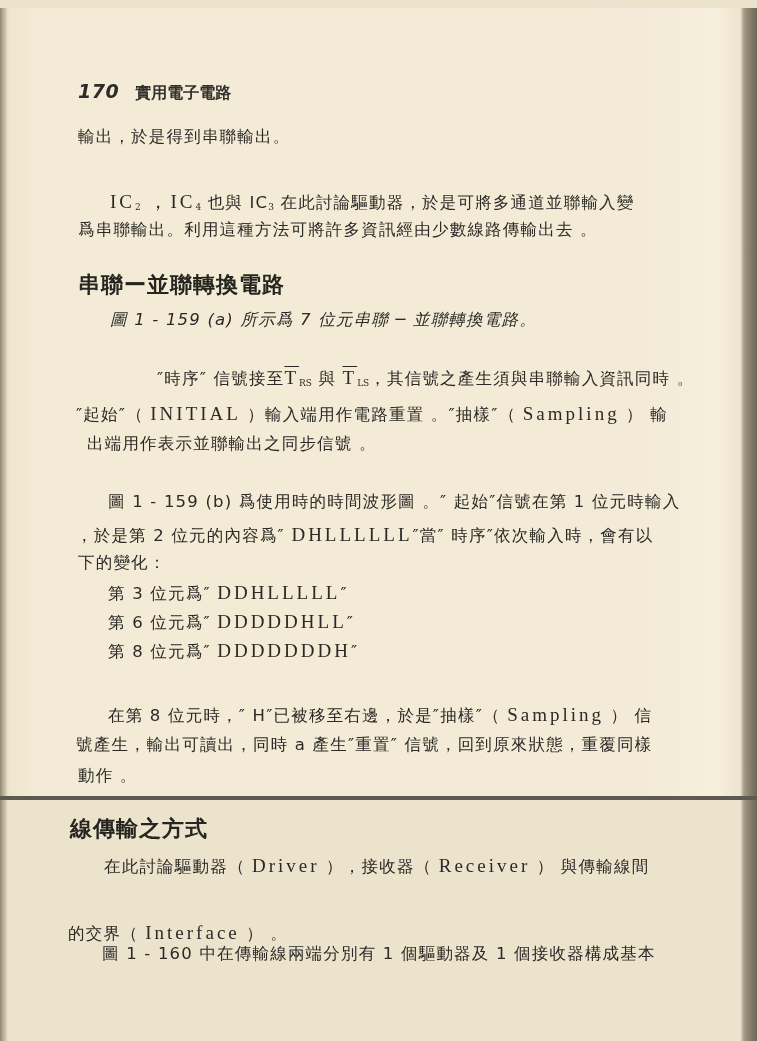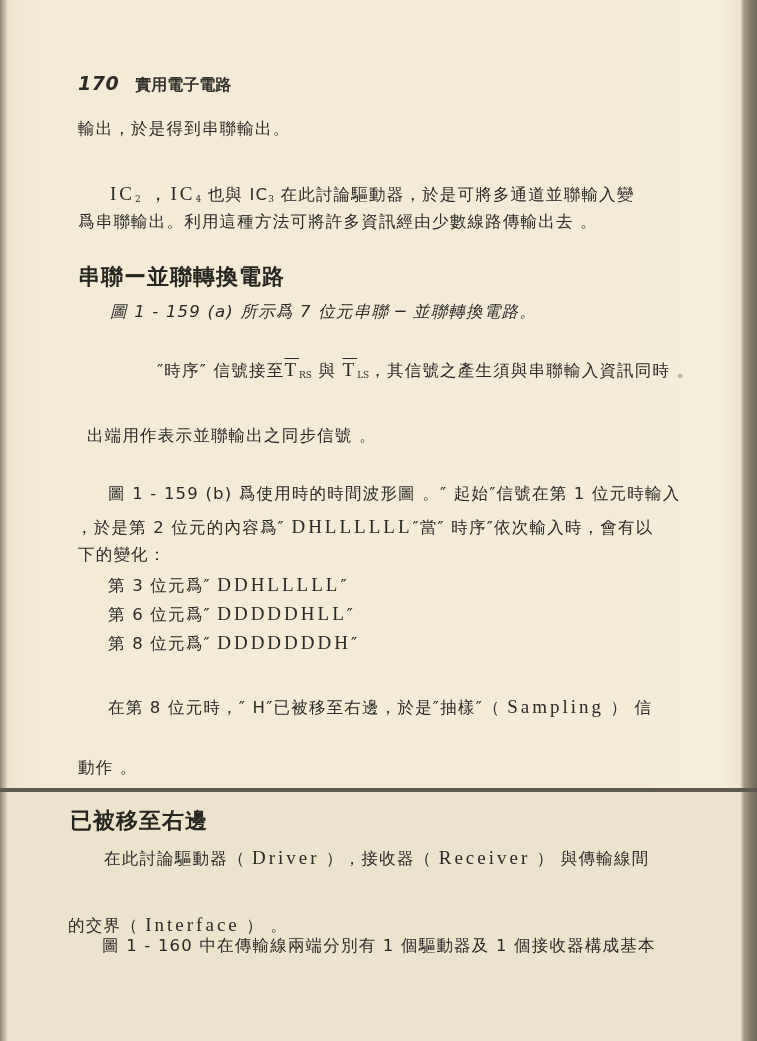--- a/index.html
+++ b/index.html
@@ -2,21 +2,21 @@
 <html><head>
   <meta charset="utf-8">
   <style>
     html, body { margin: 0; padding: 0; }
     body {
       width: 757px; height: 1041px; overflow: hidden;
       background: #ece3cc;
       position: relative;
     }
     .page {
-      position: absolute; left: 0; top: 0; width: 757px; height: 792px;
+      position: absolute; left: 0; top: 8px; width: 757px; height: 792px;
       background: linear-gradient(90deg, #d9ceb4 0px, #efe6cf 10px, #f3ebd6 40px, #f3ebd7 640px, #f6efdc 720px, #efe6d0 735px);
       box-sizing: border-box;
     }
     .left-edge {
       position: absolute; left: 0; top: 0; width: 7px; height: 1041px;
       background: linear-gradient(90deg, #8e8774 0px, #b7ad96 3px, #ded3bb 7px);
     }
     .right-edge {
       position: absolute; right: 0; top: 0; width: 17px; height: 1041px;
       background: linear-gradient(90deg, #f1e8d3 0px, #a49a84 4px, #8b8270 9px, #6e6758 17px);
@@ -73,20 +73,23 @@
   </div>
   <div class="line cjk" style="left:78px; top:214px;">爲串聯輸出。利用這種方法可將許多資訊經由少數線路傳輸出去 。</div>
 
   <div class="heading cjk" style="left:78px; top:262px;">串聯ー並聯轉換電路</div>
 
   <div class="line cjk" style="left:110px; top:304px;font-style:italic;">圖 1 - 159 (a) 所示爲 7 位元串聯 ─ 並聯轉換電路。</div>
 
   <div class="line cjk" style="left:110px; top:360px;margin-left:47px;">
     <span>″時序″ 信號接至</span><span class="latin over">T</span><span class="sub serif">RS</span><span> 與 </span><span class="latin over">T</span><span class="sub serif">LS</span><span>，其信號之產生須與串聯輸入資訊同時 。</span>
   </div>
+  <div class="line cjk" style="left:76px; top:396px;">
+    <span>″起始″（ </span><span class="latin">INITIAL</span><span> ）輸入端用作電路重置 。″抽樣″（ </span><span class="latin">Sampling</span><span> ） 輸</span>
+  </div>
   <div class="line cjk" style="left:78px; top:428px;margin-left:9px;">出端用作表示並聯輸出之同步信號 。</div>
 
   <div class="line cjk" style="left:108px; top:486px;">圖 1 - 159 (b) 爲使用時的時間波形圖 。″ 起始″信號在第 1 位元時輸入</div>
   <div class="line cjk" style="left:76px; top:517px;">
     <span>，於是第 2 位元的內容爲″ </span><span class="latin">DHLLLLLL</span><span>″當″ 時序″依次輸入時，會有以</span>
   </div>
   <div class="line cjk" style="left:78px; top:547px;">下的變化：</div>
 
   <div class="line cjk" style="left:108px; top:575px;">
     <span>第 3 位元爲″ </span><span class="latin">DDHLLLLL</span><span>″</span>
@@ -94,23 +97,24 @@
   <div class="line cjk" style="left:108px; top:604px;">
     <span>第 6 位元爲″ </span><span class="latin">DDDDDHLL</span><span>″</span>
   </div>
   <div class="line cjk" style="left:108px; top:633px;">
     <span>第 8 位元爲″ </span><span class="latin">DDDDDDDH</span><span>″</span>
   </div>
 
   <div class="line cjk" style="left:108px; top:697px;">
     <span>在第 8 位元時，″ H″已被移至右邊，於是″抽樣″（ </span><span class="latin">Sampling</span><span> ） 信</span>
   </div>
+  <div class="line cjk" style="left:76px; top:729px;">號產生，輸出可讀出，同時 a 產生″重置″ 信號，回到原來狀態，重覆同樣</div>
   <div class="line cjk" style="left:78px; top:760px;">動作 。</div>
 
-  <div class="heading cjk" style="left:70px; top:806px;">已被移至右邊</div>
+  <div class="heading cjk" style="left:70px; top:806px;">線傳輸之方式</div>
 
   <div class="line cjk" style="left:104px; top:848px;">
     <span>在此討論驅動器（ </span><span class="latin">Driver</span><span> ），接收器（ </span><span class="latin">Receiver</span><span> ） 與傳輸線間</span>
   </div>
   <div class="line cjk" style="left:68px; top:878px;margin-top:37px;">
     <span>的交界（ </span><span class="latin">Interface</span><span> ） 。</span>
   </div>
 
   <div class="line cjk" style="left:102px; top:938px;">圖 1 - 160  中在傳輸線兩端分別有 1 個驅動器及 1 個接收器構成基本</div>
 </div>

